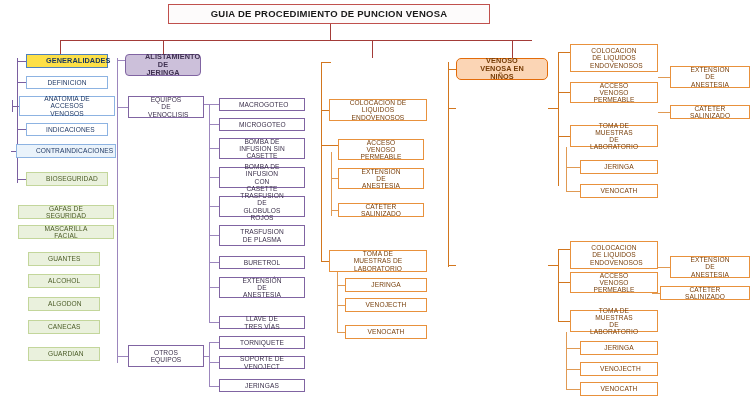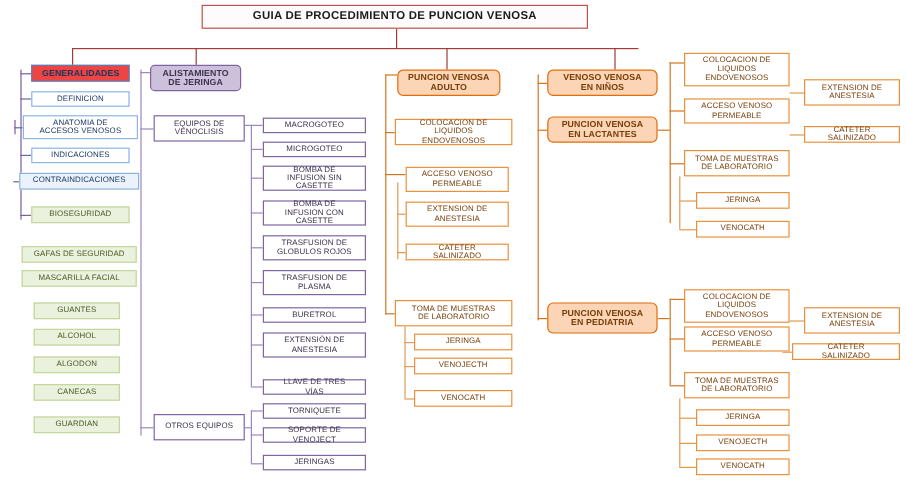--- a/index.html
+++ b/index.html
@@ -17,38 +17,38 @@
   
   .node{
     position:absolute;
     box-sizing:border-box;
     display:flex;
     align-items:center;
     justify-content:center;
     text-align:center;
     line-height:1.08;
     letter-spacing:.1px;
-    padding:1px 8px;
+    padding:1px 19px;
     border-style:solid;
     border-width:1px;
     z-index:3;
   }
   .node span{display:block;width:100%;}
 
   
   .title-box{
     background:#fdfbfb;
     border:1.5px solid #c0504d;
     color:#1a1a1a;
     font-weight:bold;
     font-size:9.5px;
     letter-spacing:.25px;
   }
   .blue-head{
-    background:#ef4444;
+    background:#fde047;
     border-color:#4f81bd;
     color:#17365d;
     font-weight:bold;
     font-size:7.3px;
   }
   .blue{
     background:#ffffff;
     border-color:#8db3e2;
     color:#1f3864;
     font-size:6.6px;
@@ -246,23 +246,20 @@
   <div class="node purple" style="left:219px;top:356px;width:86px;height:13px;">
     <span>SOPORTE DE VENOJECT</span>
   </div>
   <div class="ln h c-purple2" style="left:209px;top:362px;width:10px;"></div>
 
   <div class="node purple" style="left:219px;top:379px;width:86px;height:13px;">
     <span>JERINGAS</span>
   </div>
   <div class="ln h c-purple2" style="left:209px;top:386px;width:10px;"></div>
 
-  <div class="node orange-head" style="left:331px;top:58px;width:86px;height:22px;">
-    <span>PUNCION VENOSA ADULTO</span>
-  </div>
 
   <div class="ln v c-orange" style="left:321px;top:62px;height:200px;"></div>
   <div class="ln h c-orange" style="left:321px;top:62px;width:10px;"></div>
 
   <div class="node orange" style="left:329px;top:99px;width:98px;height:22px;">
     <span>COLOCACION DE LIQUIDOS ENDOVENOSOS</span>
   </div>
   <div class="ln h c-orange" style="left:321px;top:110px;width:8px;"></div>
 
   <div class="node orange" style="left:338px;top:139px;width:86px;height:21px;">
@@ -304,28 +301,22 @@
   </div>
   <div class="ln h c-orange2" style="left:337px;top:332px;width:8px;"></div>
 
   <div class="ln v c-orange" style="left:448px;top:62px;height:205px;"></div>
 
   <div class="node orange-head" style="left:456px;top:58px;width:92px;height:22px;">
     <span>VENOSO VENOSA EN NIÑOS</span>
   </div>
   <div class="ln h c-orange" style="left:448px;top:69px;width:8px;"></div>
 
-  <div class="node orange-head" style="left:456px;top:97px;width:92px;height:22px;">
-    <span>PUNCION VENOSA EN LACTANTES</span>
-  </div>
   <div class="ln h c-orange" style="left:448px;top:108px;width:8px;"></div>
 
-  <div class="node orange-head" style="left:456px;top:252px;width:92px;height:26px;">
-    <span>PUNCION VENOSA EN PEDIATRIA</span>
-  </div>
   <div class="ln h c-orange" style="left:448px;top:265px;width:8px;"></div>
 
   <div class="ln h c-orange" style="left:548px;top:108px;width:10px;"></div>
   <div class="ln v c-orange" style="left:558px;top:52px;height:134px;"></div>
 
   <div class="node orange" style="left:570px;top:44px;width:88px;height:28px;">
     <span>COLOCACION DE LIQUIDOS ENDOVENOSOS</span>
   </div>
   <div class="ln h c-orange" style="left:558px;top:52px;width:12px;"></div>
 

